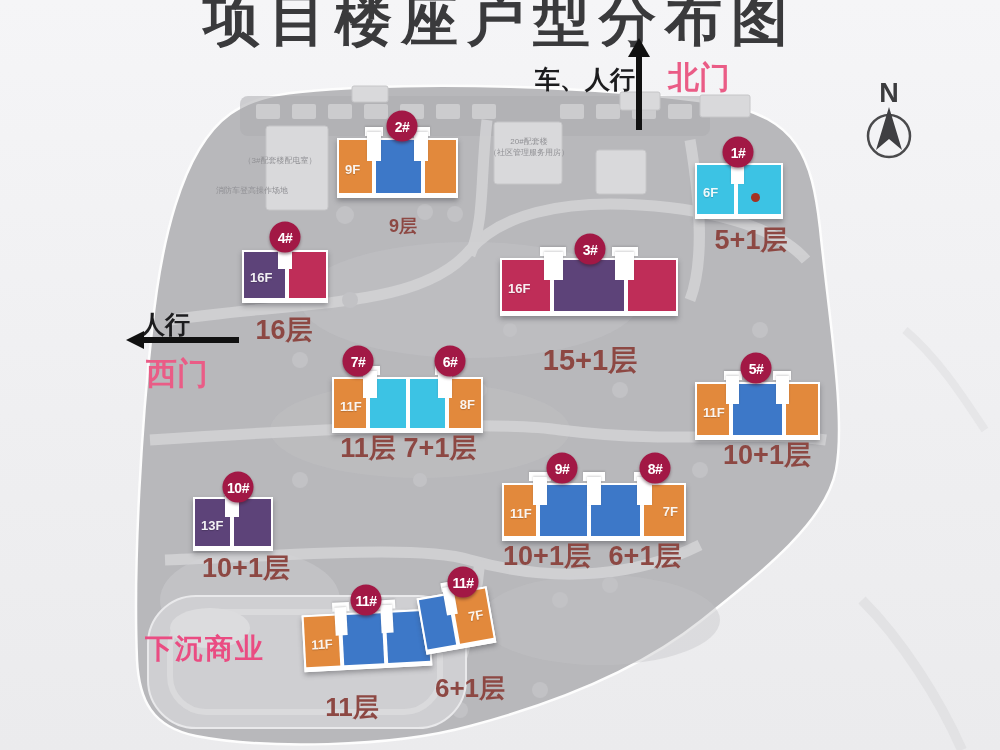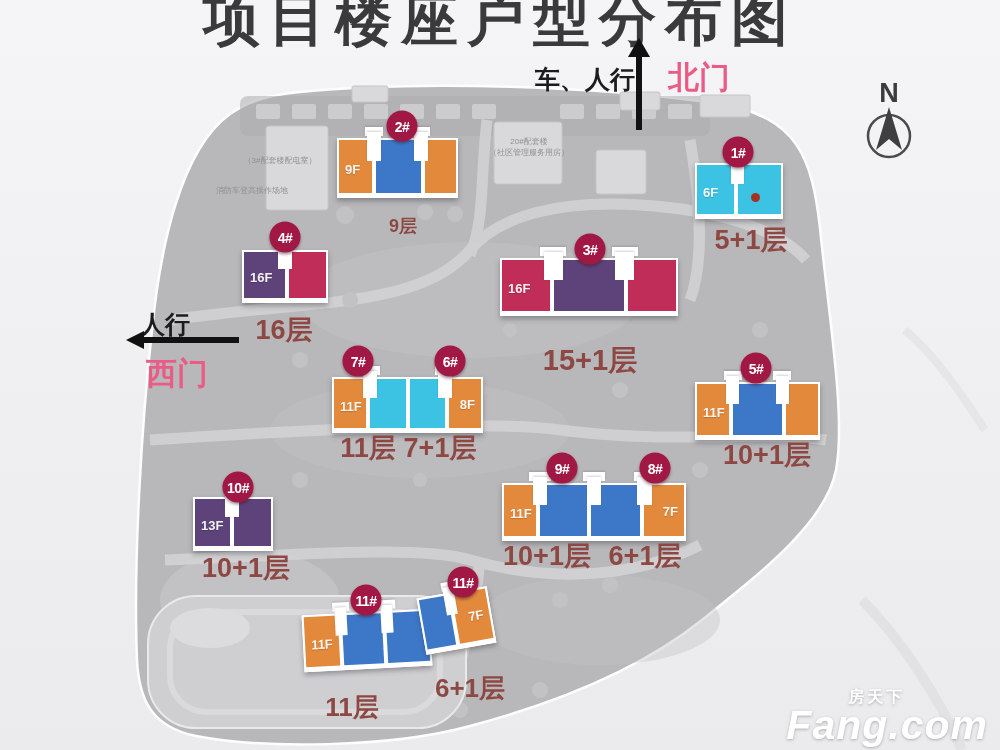--- a/index.html
+++ b/index.html
@@ -118,20 +118,21 @@
   <div class="gate-flow" style="left:535px;top:63px;">车、人行</div>
   <div class="arrow-line" style="left:636px;top:56px;width:6px;height:74px;"></div>
   <div class="arrow-head" style="left:628px;top:38px;border-left:11px solid transparent;border-right:11px solid transparent;border-bottom:19px solid #111;"></div>
   <div class="gate-name" style="left:668px;top:57px;color:#ea5c86;">北门</div>
 
   <div class="gate-flow" style="left:140px;top:308px;">人行</div>
   <div class="arrow-line" style="left:143px;top:337px;width:96px;height:6px;"></div>
   <div class="arrow-head" style="left:126px;top:331px;border-top:9px solid transparent;border-bottom:9px solid transparent;border-right:18px solid #111;"></div>
   <div class="gate-name" style="left:146px;top:353px;color:#ea5c86;">西门</div>
 
+  <div class="sunken" style="left:145px;top:630px;color:#ea4c82;">下沉商业</div>
 
   <svg id="compass" width="62" height="92" viewBox="0 0 62 92">
     <text x="31" y="26" text-anchor="middle" font-size="27" font-weight="bold" fill="#3c3c3e">N</text>
     <circle cx="31" cy="60" r="21" fill="none" stroke="#4a4a4c" stroke-width="2.5"></circle>
     <polygon points="31,31 44,74 31,63 18,74" fill="#3f3f42"></polygon>
   </svg>
 
   <div id="map">
       <div class="faint" style="left: 280px; top: 160px;">（3#配套楼配电室）</div>
       <div class="faint" style="left: 252px; top: 190px;">消防车登高操作场地</div>
@@ -251,18 +252,14 @@
         <div class="b-sec" style="background: rgb(61, 120, 200); flex-basis: 46%;"></div>
         <div class="b-sec" style="background: rgb(226, 137, 60); flex-basis: 54%;"></div>
         <div class="core" style="left: 36%; width: 20%; top: -13px; height: 9px;"></div>
         <div class="core" style="left: 38%; width: 16%; top: -8px; height: 55%;"></div>
         <span class="tag right">7F</span>
       </div>
       <div class="badge" style="left: 463px; top: 582px; background: rgb(162, 24, 69); text-align: right;">11#</div>
       <div class="storey" style="left: 470px; top: 688px; font-size: 26px; color: rgb(141, 72, 67);">6+1层</div>
     </div>
 
-  <div id="watermark">
-    <div class="wm-cn">房天下</div>
-    <div class="wm-en">Fang.com</div>
-  </div>
 
 </div>
 
 </body></html>

